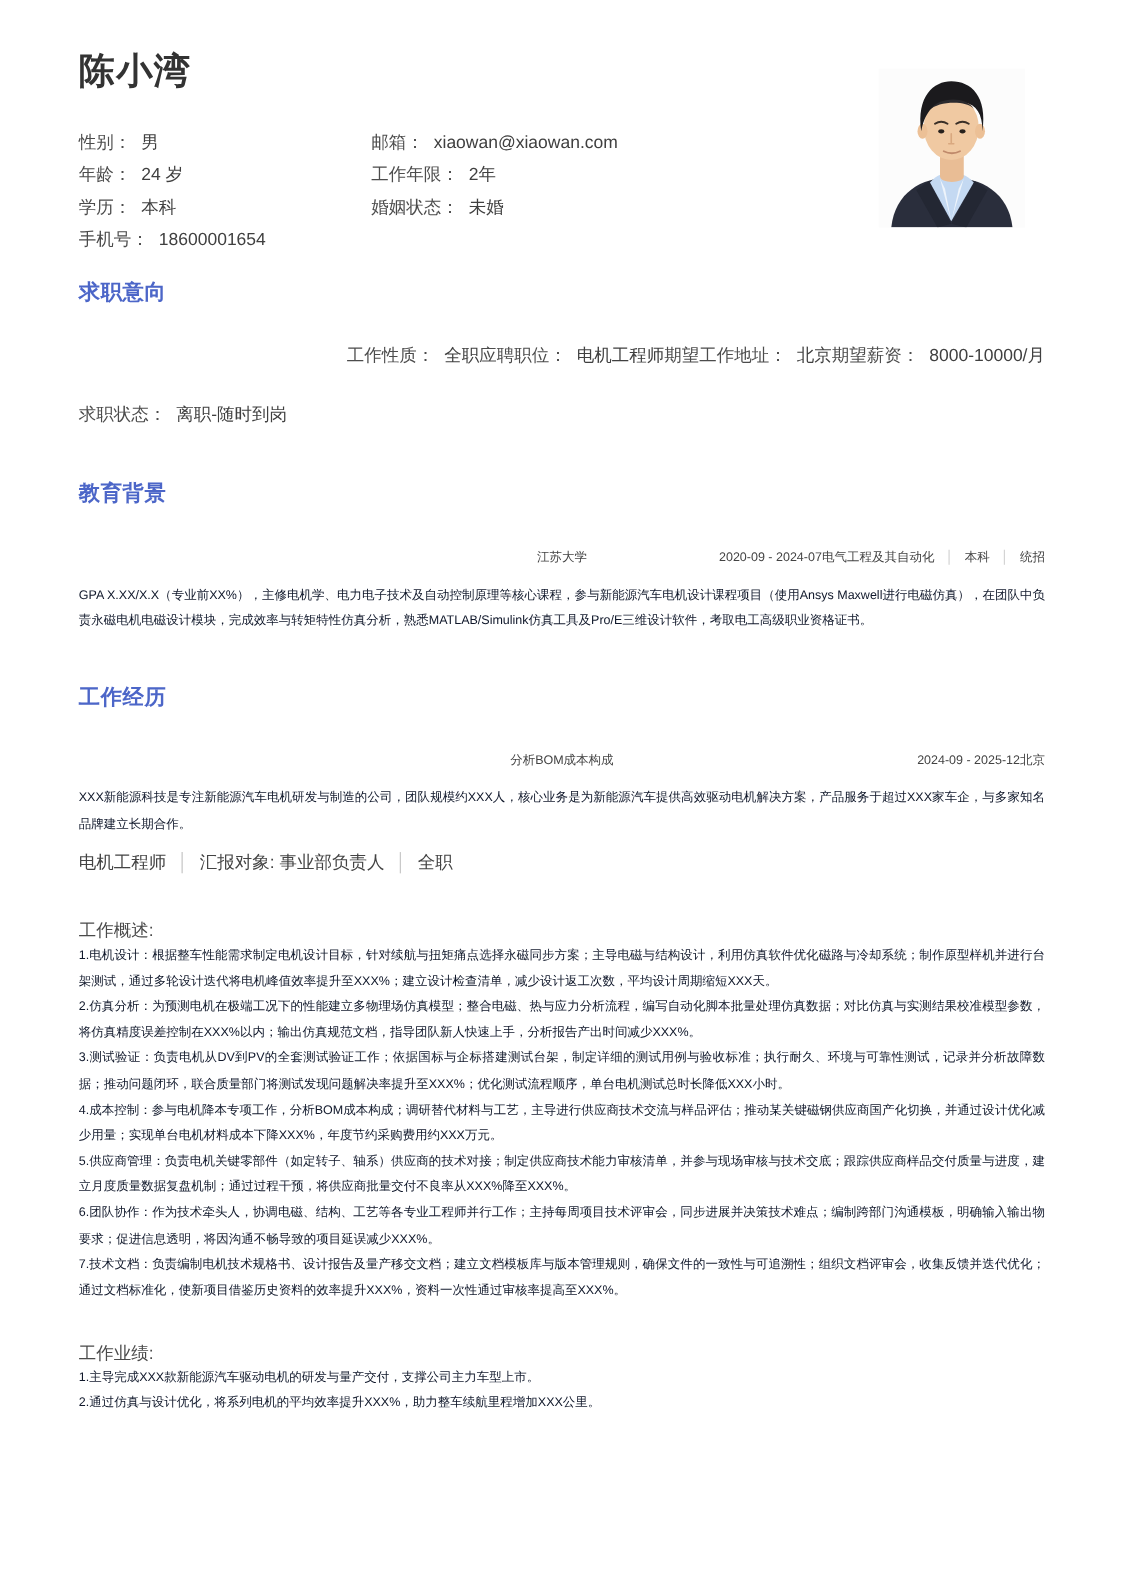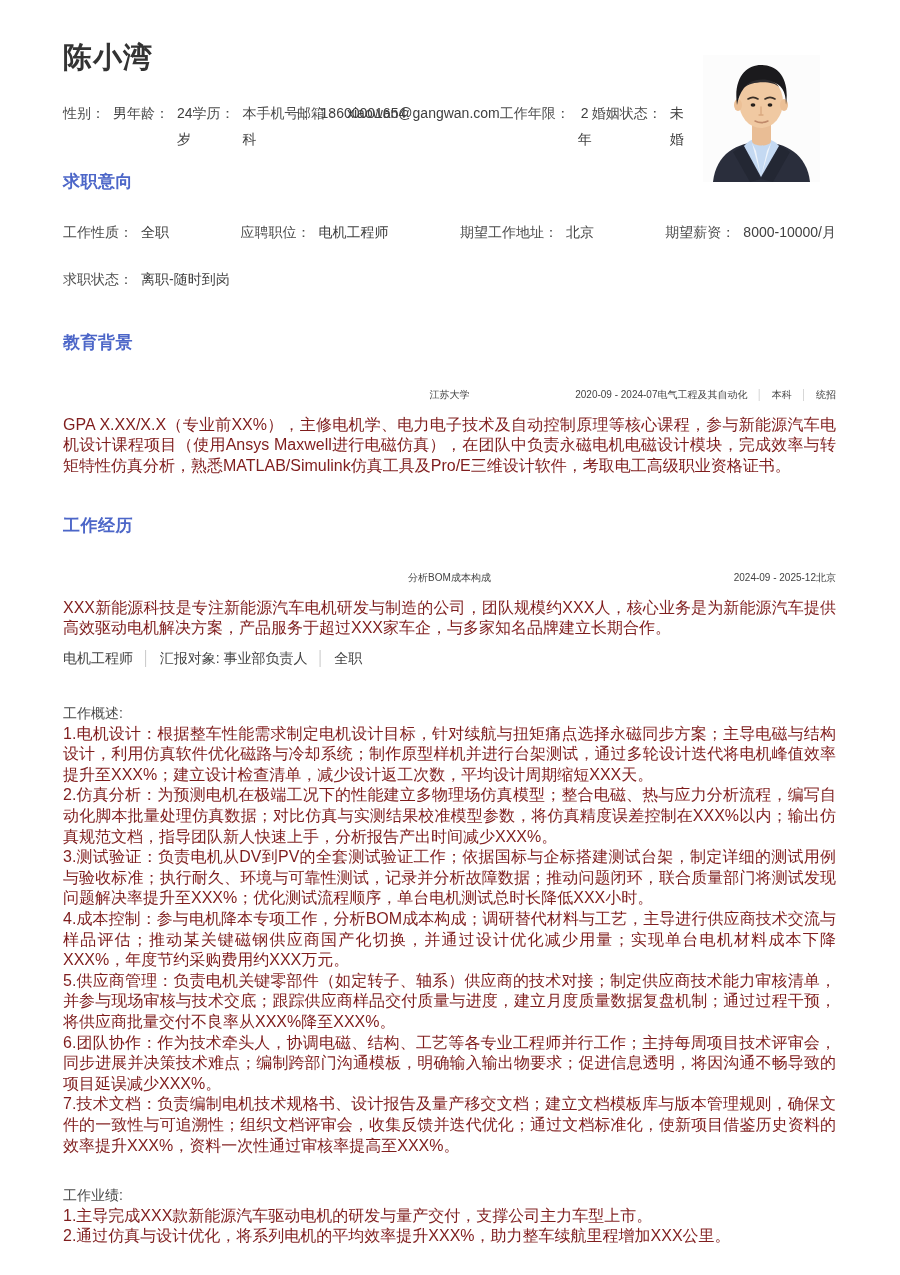--- a/index.html
+++ b/index.html
@@ -23,21 +23,21 @@
   .header { position: relative; margin-bottom: 16px; }
   .name {
     font-size: 29px;
     font-weight: 700;
     color: #333333;
     line-height: 1.1;
     margin-bottom: 26px;
     letter-spacing: 1px;
   }
   .info-grid { display: flex; }
-  .info-col { display: flex; flex-direction: row; }
+  .info-col { display: flex; flex-direction: column; }
   .info-col.left  { width: 234px; }
   .info-col.right { width: 340px; text-align: center; }
   .info-row { display: flex; line-height: 26px; font-size: 14px; }
   .info-row .lbl { color: #4c4c4c; margin-right: 8px; white-space: nowrap; }
   .info-row .val { color: #404040; }
   .photo {
     position: absolute;
     top: 13px;
     right: 16px;
     width: 117px;
@@ -54,21 +54,21 @@
     font-weight: 700;
     color: #4c66c8;
     line-height: 1.2;
     margin-bottom: 30px;
     letter-spacing: 0.5px;
   }
 
   
   .intent-row {
     display: flex;
-    justify-content: space-between;
+    justify-content: flex-end;
     font-size: 14px;
     line-height: 20px;
   }
   .intent-item { display: flex; white-space: nowrap; }
   .intent-item .lbl { color: #4c4c4c; margin-right: 8px; }
   .intent-item .val { color: #404040; }
   .intent-row.second { margin-top: 27px; justify-content: flex-start; }
 
   
   .meta-row {
@@ -82,23 +82,23 @@
   .meta-center {
     position: absolute;
     left: 50%;
     transform: translateX(-50%);
     white-space: nowrap;
   }
   .meta-right { white-space: nowrap; }
   .sep { color: #c9c9c9; margin: 0 9px; font-weight: 400; }
 
   .para {
-    font-size: 16px;
+    font-size: 10px;
     line-height: 20.6px;
-    color: #7f1d1d;
+    color: #0f172a;
     margin-top: 10px;
     text-align: justify;
   }
   .position-line {
     margin-top: 9px;
     font-size: 14px;
     line-height: 21px;
     color: #434343;
     white-space: nowrap;
   }
@@ -131,21 +131,21 @@
           <span class="val">本科</span>
         </div>
         <div class="info-row">
           <span class="lbl">手机号：</span>
           <span class="val">18600001654</span>
         </div>
       </div>
       <div class="info-col right">
         <div class="info-row">
           <span class="lbl">邮箱：</span>
-          <span class="val">xiaowan@gangwan.com</span>
+          <span class="val">xiaowan@xiaowan.com</span>
         </div>
         <div class="info-row">
           <span class="lbl">工作年限：</span>
           <span class="val">2年</span>
         </div>
         <div class="info-row">
           <span class="lbl">婚姻状态：</span>
           <span class="val">未婚</span>
         </div>
       </div>

